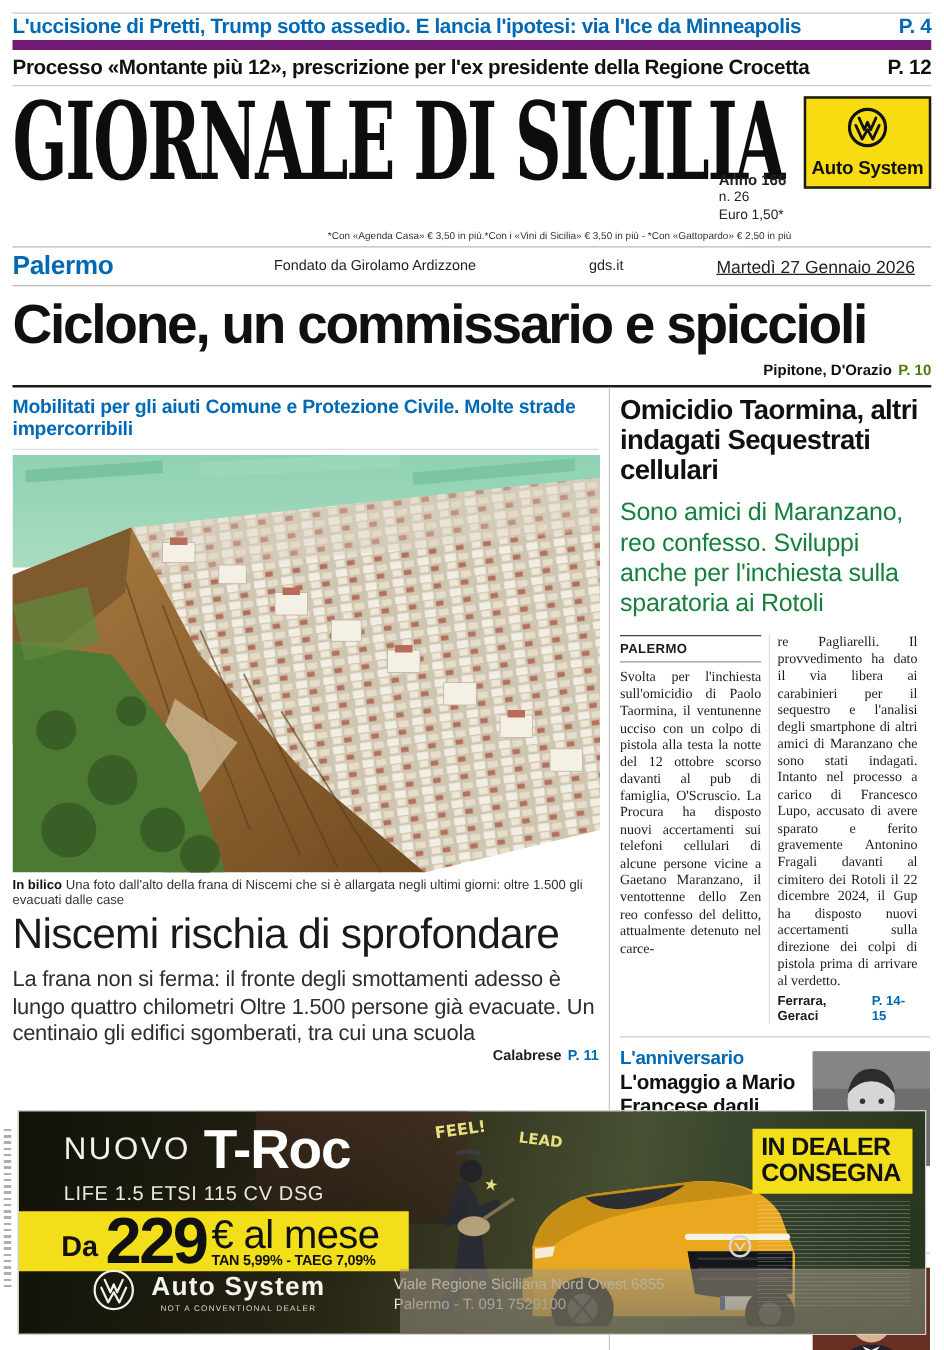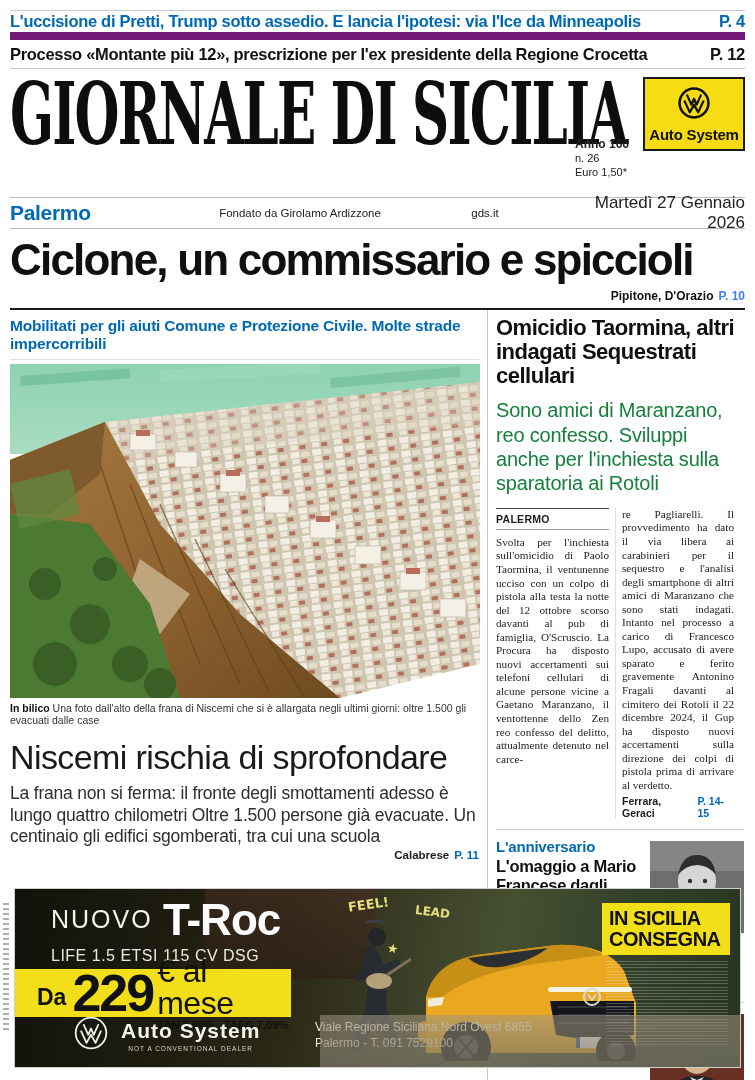--- a/index.html
+++ b/index.html
@@ -22,42 +22,42 @@
   .logo-box .brand { font-size:15px; font-weight:bold; color:#111; letter-spacing:-.2px; }
   .edition { position:absolute; right:116px; top:66px; text-align:left; line-height:1.25; font-size:11px; color:#222; }
   .edition .anno { font-weight:bold; font-size:12px; }
   .fineprint { position:absolute; right:112px; bottom:0; width:430px; text-align:right; font-size:8px; color:#333; }
 
   
   .dateline { margin:4px 10px 0 10px; border-top:1px solid #b9b9b9; border-bottom:1px solid #b9b9b9; height:32px; display:flex; align-items:center; }
   .dateline .city { width:180px; color:#0069b4; font-weight:bold; font-size:21px; letter-spacing:-.3px; }
   .dateline .founded { flex:1; text-align:center; font-size:11.5px; color:#222; }
   .dateline .site { width:150px; text-align:center; font-size:11.5px; color:#222; }
-  .dateline .date { width:185px; text-align:right; font-size:17px; color:#222; }
+  .dateline .date { width:185px; text-align:center; font-size:14px; color:#222;text-decoration:underline; }
 
   
   .lead { margin:8px 10px 0 10px; }
   .lead-headline { font-size:44px; font-weight:800; letter-spacing:-1.8px; color:#101010; line-height:1.04; }
   .lead-deck { margin-top:8px; font-size:18.5px; line-height:1.22; color:#262626; letter-spacing:-.2px; }
   .lead-deck .kicker { color:#0069b4; font-weight:bold; }
   .byline-row { display:flex; justify-content:flex-end; gap:5px; font-size:12px; margin-top:6px; }
   .byline-row .by { font-weight:bold; color:#111; }
-  .byline-row .pg { font-weight:bold; color:#3b82f6; }
+  .byline-row .pg { font-weight:bold; color:#4d7c0f; }
   .thick-rule { border-bottom:2px solid #1a1a1a; margin:5px 10px 0 10px; }
 
   
   .cols { display:flex; margin:0 10px; }
   .col-left { width:478px; padding-right:8px; border-right:1px solid #c9c9c9; }
   .col-right { width:256px; padding-left:8px; }
 
   .kicker-line { color:#0069b4; font-weight:bold; font-size:15.5px; padding:7px 0 6px 0; border-bottom:1px solid #e0e0e0; letter-spacing:-.2px; }
   .photo { width:470px; height:334px; margin-top:4px; display:block; }
   .caption { font-size:10.5px; color:#333; padding:4px 0 2px 0; }
   .caption b { color:#111; }
-  .nh { font-size:34px; font-weight:400; color:#1a1a1a; letter-spacing:-.6px; margin-top:12px; line-height:1.05; }
+  .nh { font-size:34px; font-weight:400; color:#1a1a1a; letter-spacing:-.6px; margin-top:2px; line-height:1.05; }
   .n-deck { font-size:17.5px; color:#2e2e2e; line-height:1.22; margin-top:8px; letter-spacing:-.2px; }
   .n-byline { display:flex; justify-content:flex-end; gap:5px; font-size:11.5px; margin-top:2px; }
   .n-byline .by { font-weight:bold; } .n-byline .pg { font-weight:bold; color:#0069b4; }
 
   .t-headline { font-size:22px; font-weight:800; letter-spacing:-.5px; line-height:1.1; color:#101010; margin-top:6px; }
   .t-deck { font-size:20px; color:#15803d; line-height:1.22; margin-top:10px; letter-spacing:-.2px; }
   .t-body { display:flex; margin-top:12px; }
   .t-colA { width:119px; padding-right:6px; }
   .t-colB { width:119px; padding-left:6px; border-left:1px solid #ddd; }
   .t-dateline { border-top:1.5px solid #444; border-bottom:1px solid #999; font-size:10.5px; font-weight:bold; padding:4px 0; letter-spacing:.3px; margin-bottom:6px; }
@@ -74,21 +74,21 @@
   .mini .pic { position:absolute; right:0; top:3px; width:94px; height:92px; display:block; }
 
   
   .ad { position:absolute; left:14px; top:888px; width:727px; height:180px; border:1px solid #cfcfcf; overflow:hidden;
         background:linear-gradient(100deg,#13120a 0%,#1d1c0f 22%,#2a2916 38%,#3a3c25 52%,#465031 66%,#33402a 82%,#27351f 100%); }
   .ad::before { content:""; position:absolute; left:190px; top:0; width:170px; height:90px; background:linear-gradient(180deg,#4a2c22,#2c1d14); opacity:.55; }
   .ad::after { content:""; position:absolute; right:0; bottom:0; width:420px; height:52px; background:linear-gradient(180deg,rgba(160,150,130,.55),rgba(120,115,100,.75)); }
   .ad-nuovo { position:absolute; left:36px; top:16px; color:#f2f2ea; font-size:25px; letter-spacing:2px; }
   .ad-model { position:absolute; left:148px; top:6px; color:#fff; font-size:44px; font-weight:800; letter-spacing:-1px; }
   .ad-trim { position:absolute; left:36px; top:58px; color:#e9e9df; font-size:16px; letter-spacing:.5px; }
-  .ad-banner { position:absolute; left:0; top:80px; width:276px; height:48px; background:#f2df1a; color:#111; display:flex; align-items:center; padding-left:22px; }
+  .ad-banner { position:absolute; left:0; top:80px; width:312px; height:48px; background:#f2df1a; color:#111; display:flex; align-items:center; padding-left:34px; }
   .ad-banner .da { font-size:23px; font-weight:800; margin-right:6px; padding-top:8px; }
   .ad-banner .price { font-size:52px; font-weight:800; letter-spacing:-2px; line-height:1; }
   .ad-banner .tail { margin-left:4px; }
   .ad-banner .permese { font-size:32px; font-weight:400; letter-spacing:-.5px; line-height:1; }
   .ad-banner .tan { font-size:11.5px; font-weight:800; letter-spacing:-.2px; }
   .ad-ready { position:absolute; right:10px; top:14px; width:128px; background:#f2df1a; color:#111; font-size:20px; font-weight:800; letter-spacing:-.5px; line-height:1.05; padding:5px 7px; }
   .ad-fineprint { position:absolute; right:12px; top:72px; width:122px; height:86px; background:repeating-linear-gradient(180deg, rgba(255,255,255,.5) 0 1px, transparent 1px 3.2px); opacity:.45; }
   .ad-dealer { position:absolute; left:58px; bottom:12px; display:flex; align-items:center; gap:12px; }
   .ad-dealer .name { color:#f4f4ee; font-size:21px; font-weight:bold; letter-spacing:1px; }
   .ad-dealer .tag { color:#d8d8cc; font-size:6.5px; letter-spacing:1px; margin-top:2px; text-align:center; }
@@ -125,20 +125,21 @@
             <polyline points="9,18 15,31 20,22 25,31 31,18" fill="none" stroke="#111" stroke-width="2.6" stroke-linecap="round" stroke-linejoin="round"></polyline>
           </svg>
       </span>
       <span class="brand">Auto System</span>
     </div>
     <div class="edition">
       <div class="anno">Anno 166</div>
       <div>n. 26</div>
       <div>Euro 1,50*</div>
     </div>
+    <div class="fineprint">*Con «Agenda Casa» € 3,50 in più.*Con i «Vini di Sicilia» € 3,50 in più - *Con «Gattopardo» € 2,50 in più</div>
   </div>
 
   <div class="dateline">
     <span class="city">Palermo</span>
     <span class="founded">Fondato da Girolamo Ardizzone</span>
     <span class="site">gds.it</span>
     <span class="date">Martedì 27 Gennaio 2026</span>
   </div>
 
   <div class="lead">
@@ -340,21 +341,21 @@
 
     <div class="ad-banner">
       <span class="da">Da</span>
       <span class="price">229</span>
       <span class="tail">
         <div class="permese">€ al mese</div>
         <div class="tan">TAN 5,99% - TAEG 7,09%</div>
       </span>
     </div>
 
-    <div class="ad-ready">IN SICILIA CONSEGNA</div>
+    <div class="ad-ready">IN DEALER CONSEGNA</div>
     <div class="ad-fineprint"></div>
 
     <div class="ad-dealer">
       <span>
         <svg width="36" height="36" viewBox="0 0 40 40">
             <circle cx="20" cy="20" r="17" fill="none" stroke="#f0f0ea" stroke-width="2"></circle>
             <polyline points="12,11 17,22 20,15 23,22 28,11" fill="none" stroke="#f0f0ea" stroke-width="2" stroke-linecap="round" stroke-linejoin="round"></polyline>
             <polyline points="9,18 15,31 20,22 25,31 31,18" fill="none" stroke="#f0f0ea" stroke-width="2" stroke-linecap="round" stroke-linejoin="round"></polyline>
           </svg>
       </span>

